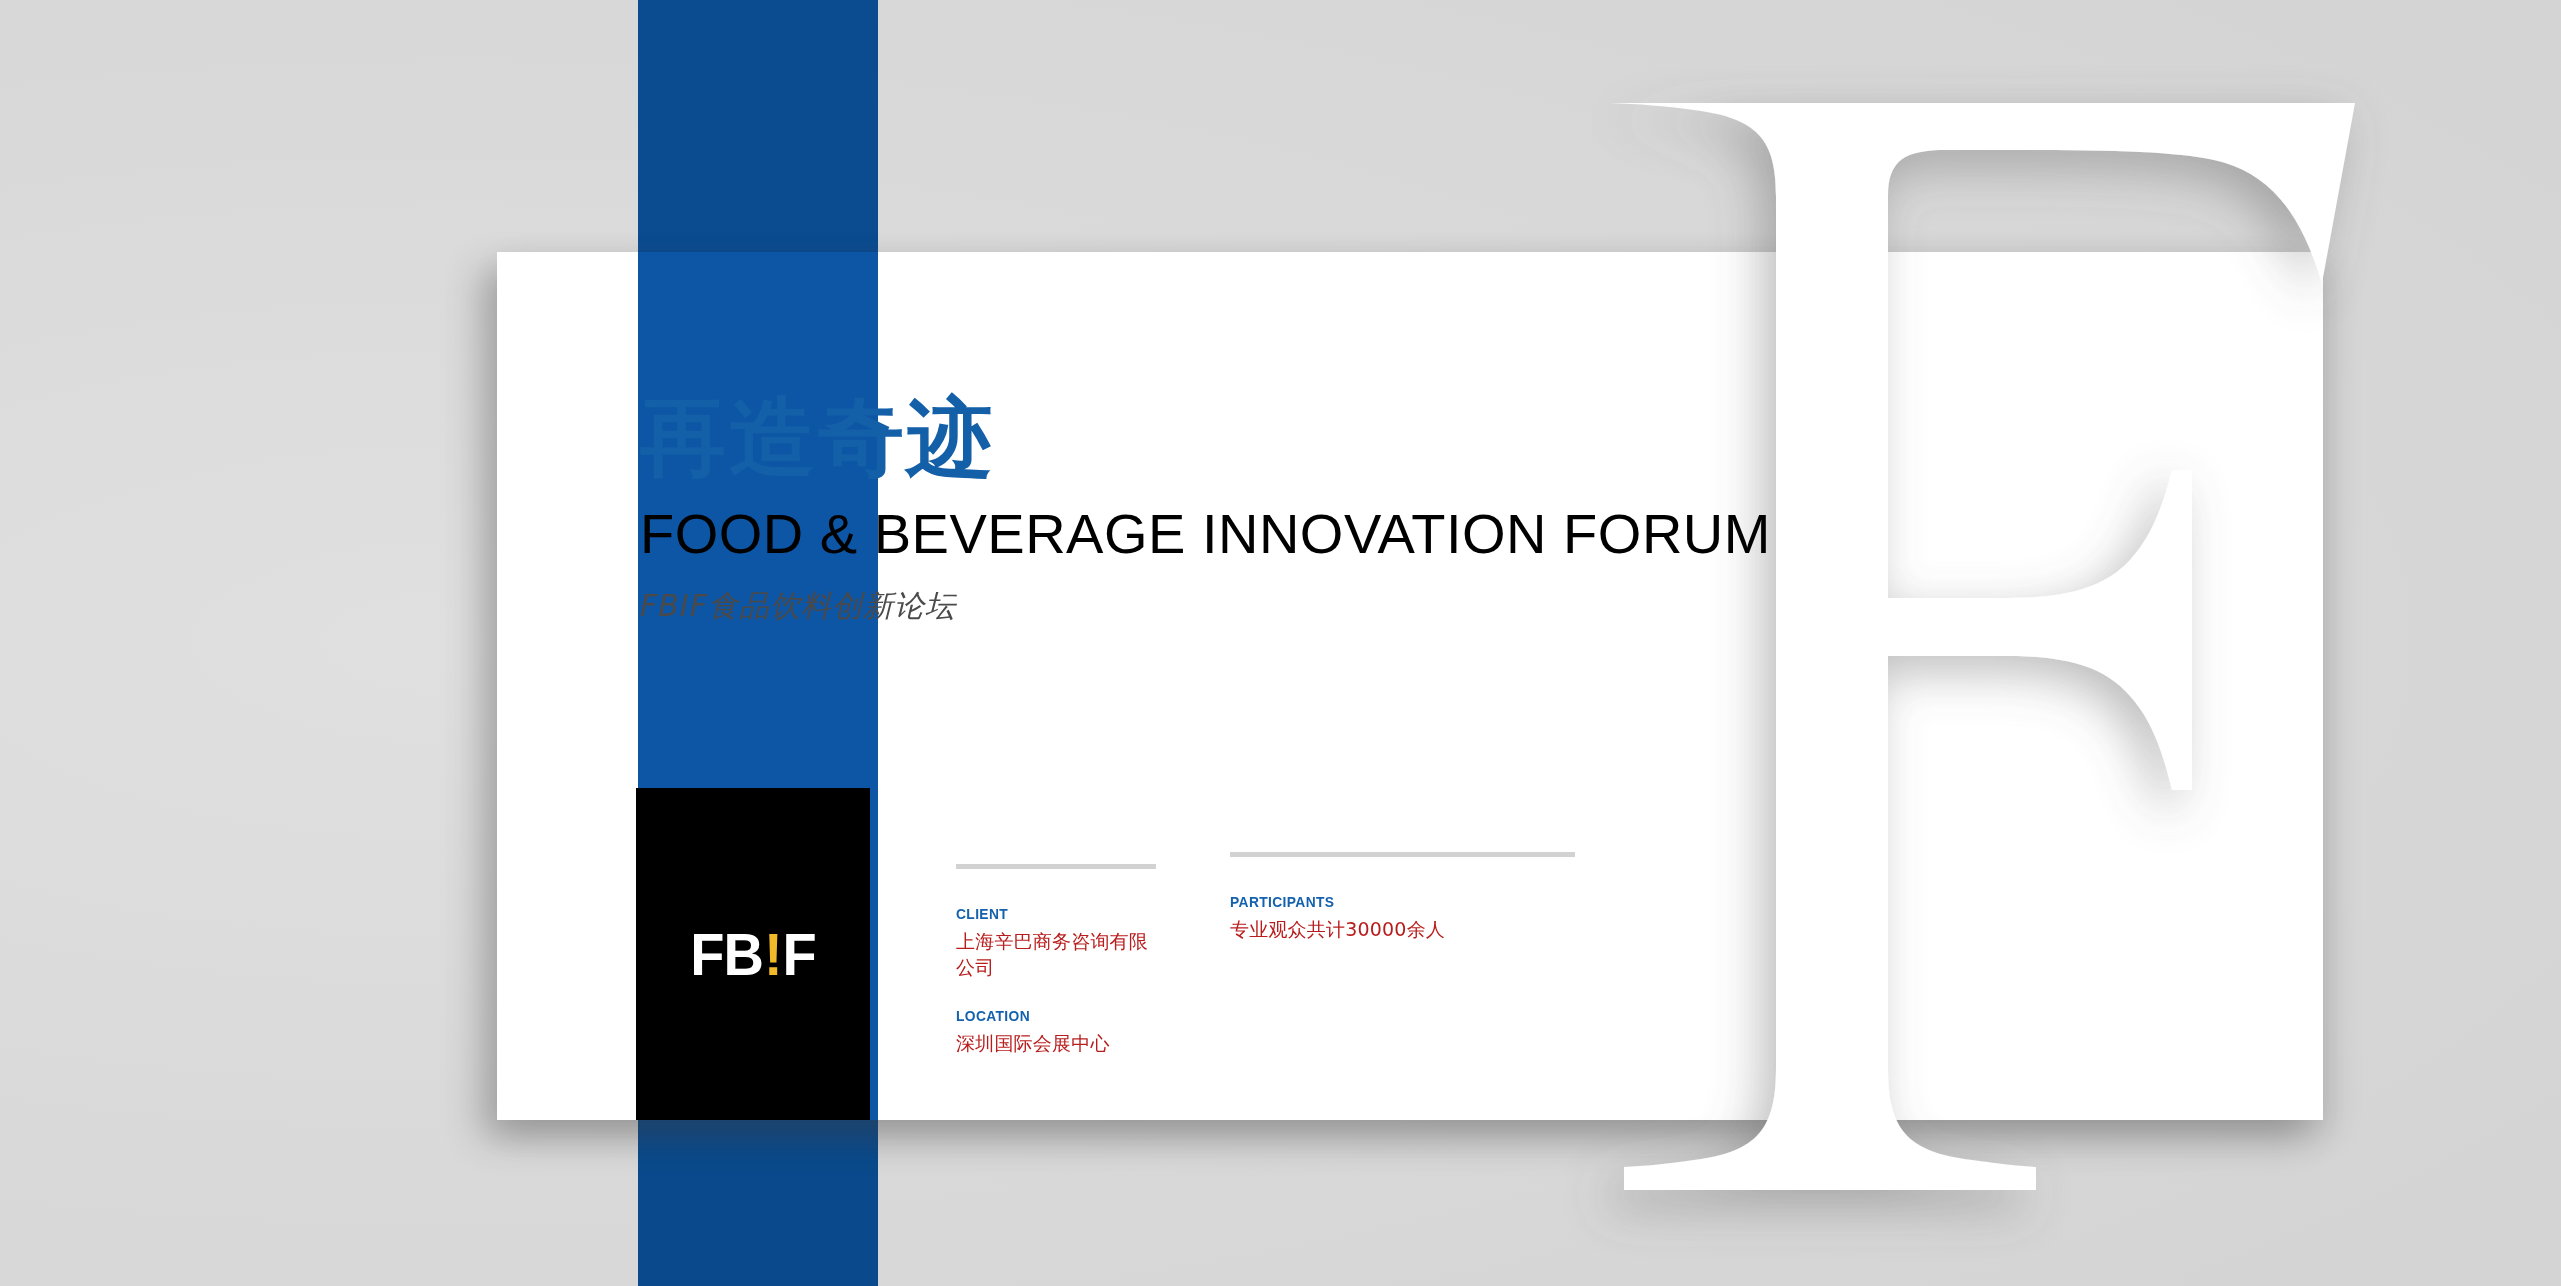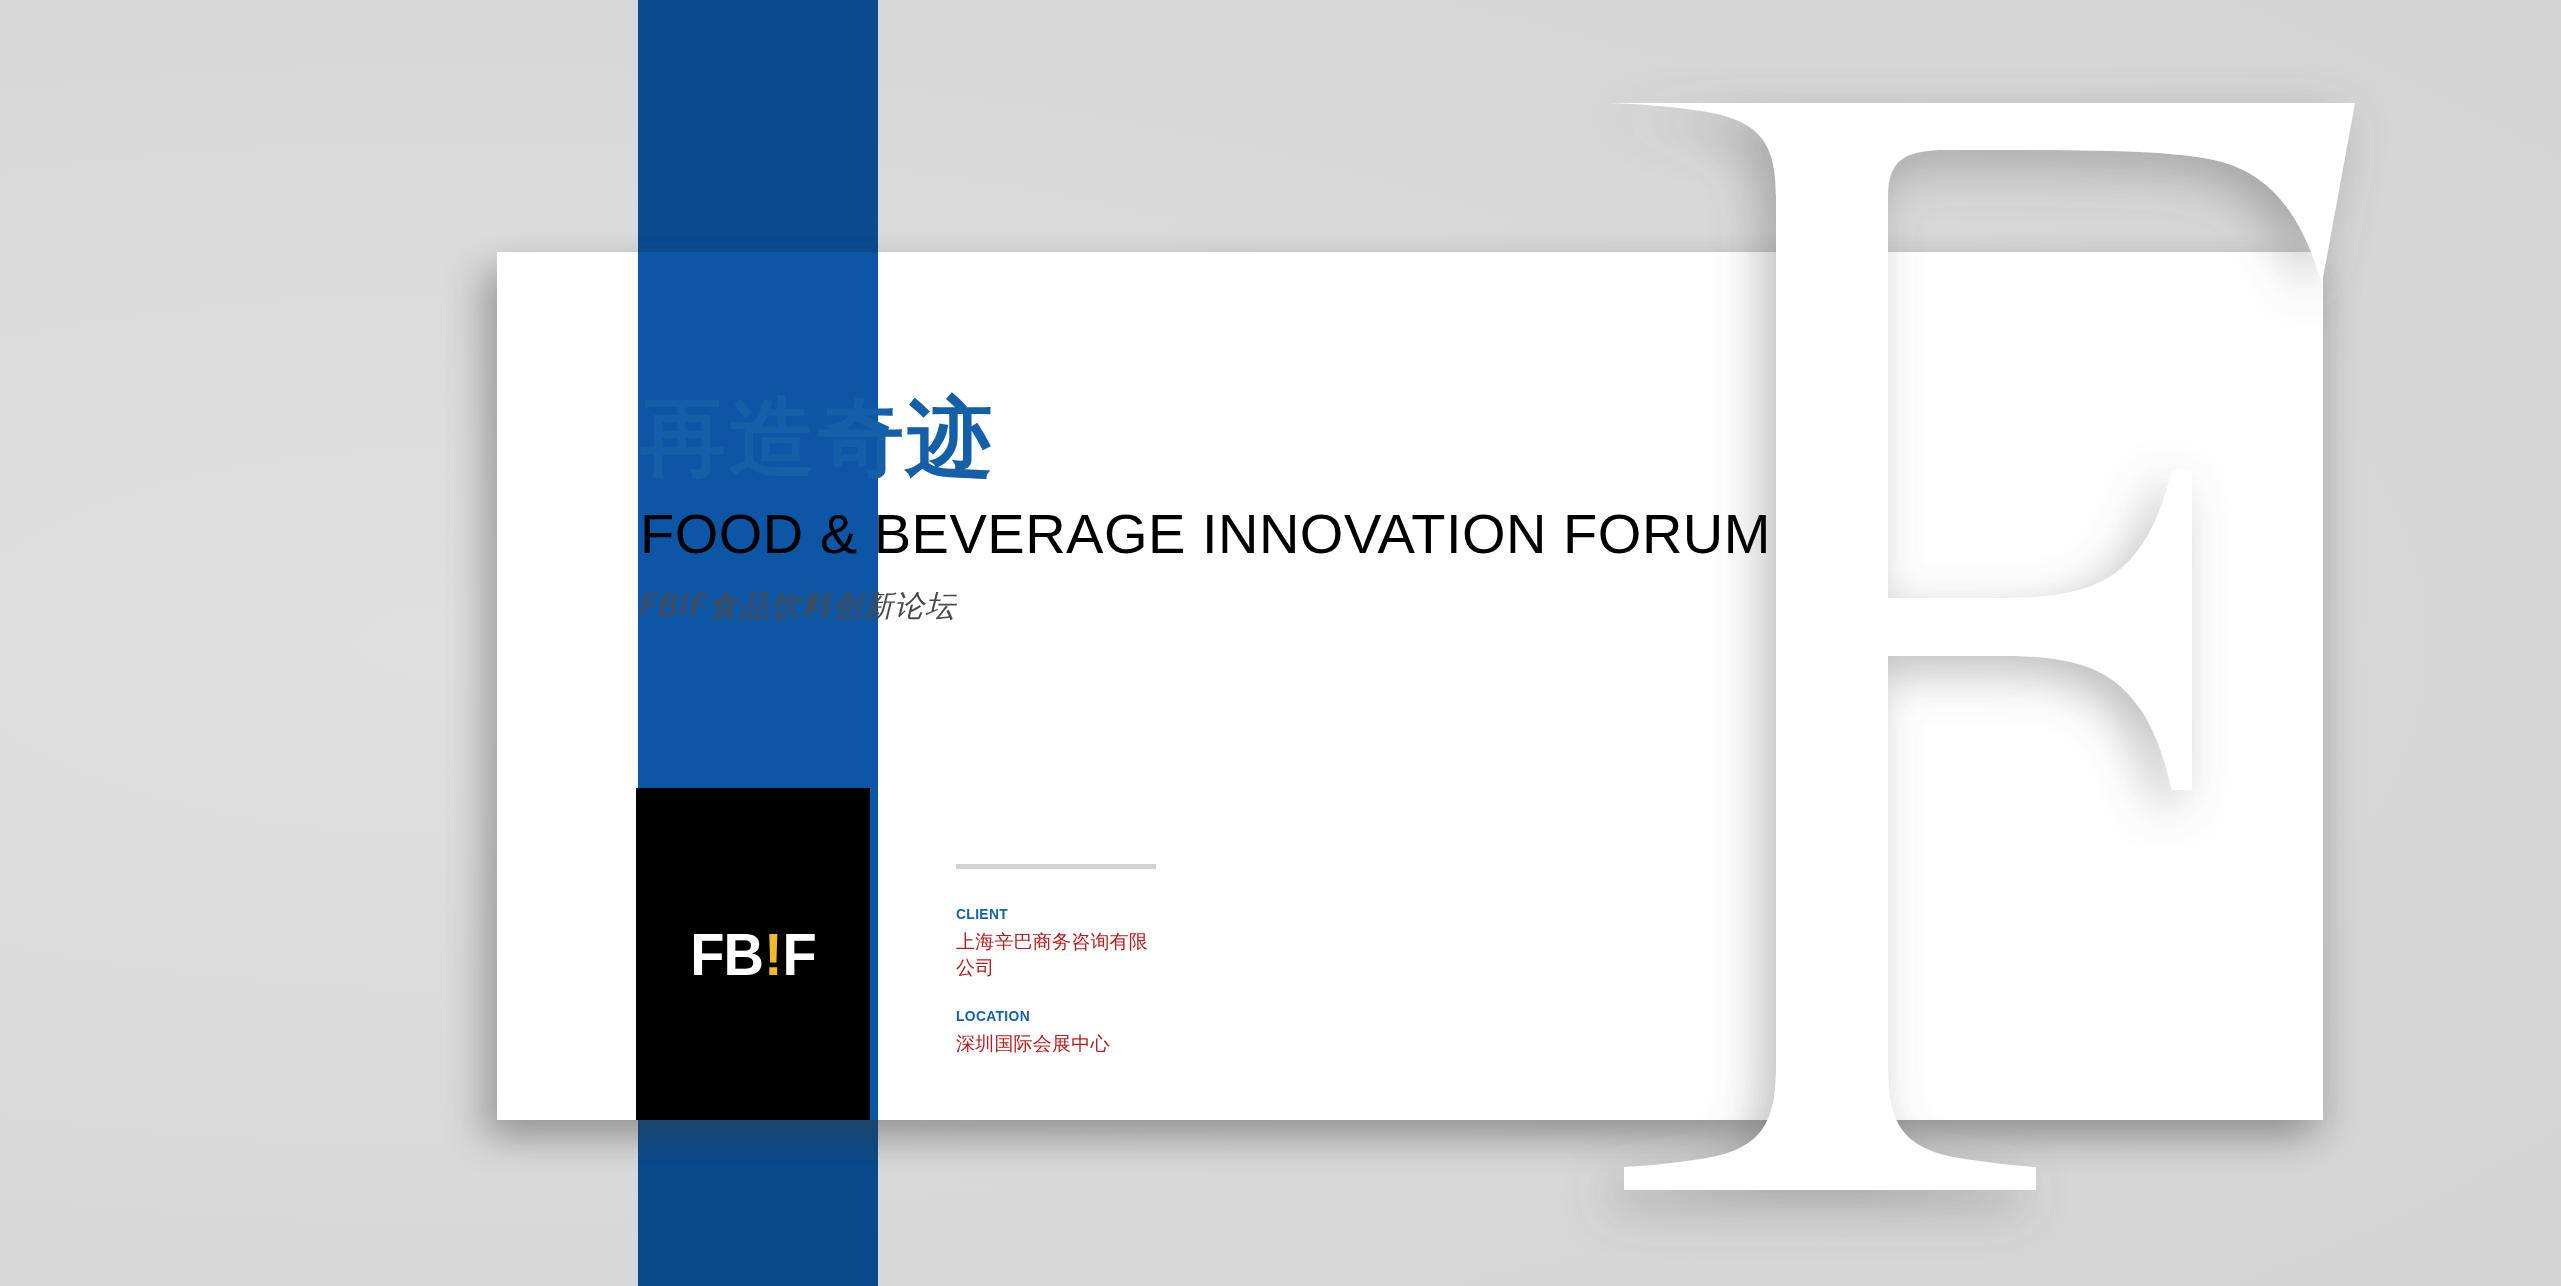--- a/index.html
+++ b/index.html
@@ -242,14 +242,19 @@
   </div>
 
   <div class="meta-col" id="meta-col-left">
     <div class="meta-rule"></div>
     <div class="meta-label">CLIENT</div>
     <div class="meta-value">上海辛巴商务咨询有限公司</div>
     <div class="meta-label">LOCATION</div>
     <div class="meta-value">深圳国际会展中心</div>
   </div>
 
+  <div class="meta-col" id="meta-col-right">
+    <div class="meta-rule"></div>
+    <div class="meta-label">PARTICIPANTS</div>
+    <div class="meta-value">专业观众共计30000余人</div>
+  </div>
 
 </div>
 
 </body></html>

